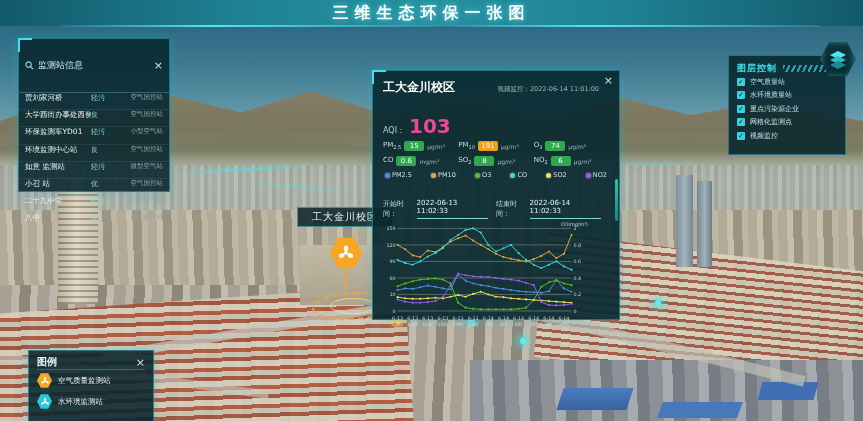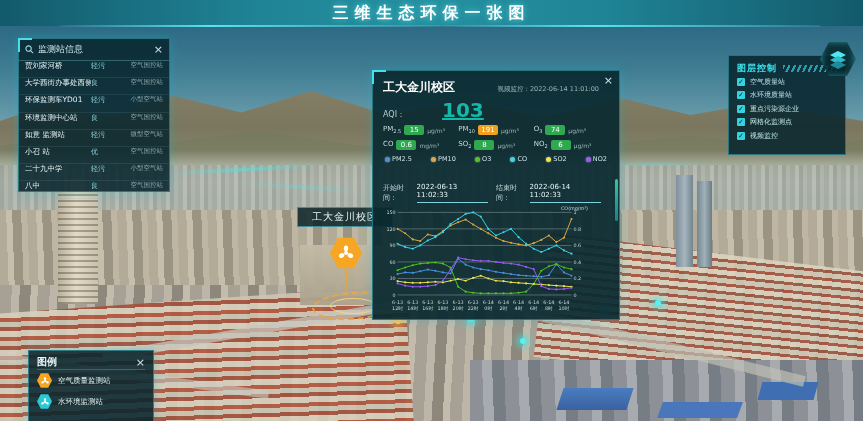--- a/index.html
+++ b/index.html
@@ -54,35 +54,35 @@
           text-shadow:0 0 6px rgba(120,240,255,.7);}
   .hline{top:25px;height:2px;z-index:7;background:linear-gradient(90deg,rgba(90,235,245,.1),#57e4ef 40%,rgba(90,235,245,.15));}
   .hlineL{left:60px;width:380px;transform:skewX(-35deg);}
   .hlineR{left:440px;width:380px;transform:skewX(35deg);}
   
   .panel{background:rgba(8,38,46,.88);border:1px solid rgba(70,200,215,.45);box-shadow:0 0 10px rgba(30,180,200,.35);color:#dfeef0;z-index:6;}
   .corner::before{content:"";position:absolute;left:-1px;top:-1px;width:12px;height:12px;border-left:2px solid #45e0ec;border-top:2px solid #45e0ec;}
   .xbtn{color:#cfe6e9;font-size:11px;line-height:11px;cursor:pointer;}
   
   .stations{left:18px;top:38px;width:150px;height:152px;}
-  .stations .bar{display:flex;align-items:center;height:21px;padding:0 6px;border-bottom:1px solid rgba(120,200,210,.35);}
+  .stations .bar{display:flex;align-items:center;height:21px;padding:16px 6px;border-bottom:1px solid rgba(120,200,210,.35);}
   .stations .bar .t{flex:1;font-size:9px;color:#cfe8ea;margin-left:4px;}
   .srow{display:flex;height:16.2px;padding:0 6px;border-bottom:1px solid rgba(120,180,190,.14);cursor:pointer;}
   .srow .n{flex:1;font-size:7.5px;color:#e8f4f5;white-space:nowrap;overflow:hidden;}
   .srow .l{width:22px;font-size:7px;color:#8fd8df;}
   .srow .ty{width:50px;font-size:6.5px;color:#8fa8ac;text-align:right;}
   
   .popup{left:372px;top:70px;width:226px;height:236px;z-index:5;background:rgba(10,42,48,.93);padding:8px 10px 4px;}
   .popup .hd{display:flex;align-items:baseline;}
   .popup .hd .t{font-size:12px;font-weight:bold;color:#fff;}
   .popup .hd .u{flex:1;text-align:right;font-size:6.5px;color:#9ab5b8;margin-right:10px;}
   .popup .x{position:absolute;right:6px;top:4px;}
-  .aqirow{margin-top:4px;display:flex;align-items:baseline;gap:33px;}
+  .aqirow{margin-top:20px;display:flex;align-items:baseline;}
   .aqirow .al{font-size:8px;color:#b8cdd0;}
-  .aqirow .av{font-size:20px;font-weight:bold;color:#14b8a6;margin-left:4px;line-height:20px;text-decoration:underline;}
+  .aqirow .av{font-size:20px;font-weight:bold;color:#ec4899;margin-left:4px;line-height:20px;}
   .pgrid{margin-top:5px;display:grid;grid-template-columns:1fr 1fr 1fr;row-gap:5px;}
   .pcell{display:flex;align-items:center;font-size:7px;color:#c8dbde;}
   .pcell sub{font-size:5px;}
   .badge{min-width:16px;padding:0 2px;height:10px;line-height:10px;border-radius:2px;color:#fff;font-size:7px;text-align:center;margin:0 3px;}
   .unit{font-size:6px;color:#9ab5b8;}
   .chlegend{margin-top:5px;display:flex;justify-content:space-between;padding:0 2px;}
   .chlegend .li{display:flex;align-items:center;font-size:6.5px;color:#cfe3e5;cursor:pointer;}
   .chlegend .dot{width:5px;height:5px;border-radius:50%;margin-right:2px;box-shadow:0 0 2px rgba(255,255,255,.6);}
   .trow{margin-top:20px;display:flex;font-size:7px;color:#c8dbde;}
   .trow .tv{color:#e8f7f8;border-bottom:1px solid #7fd4dc;margin-right:8px;cursor:pointer;}

